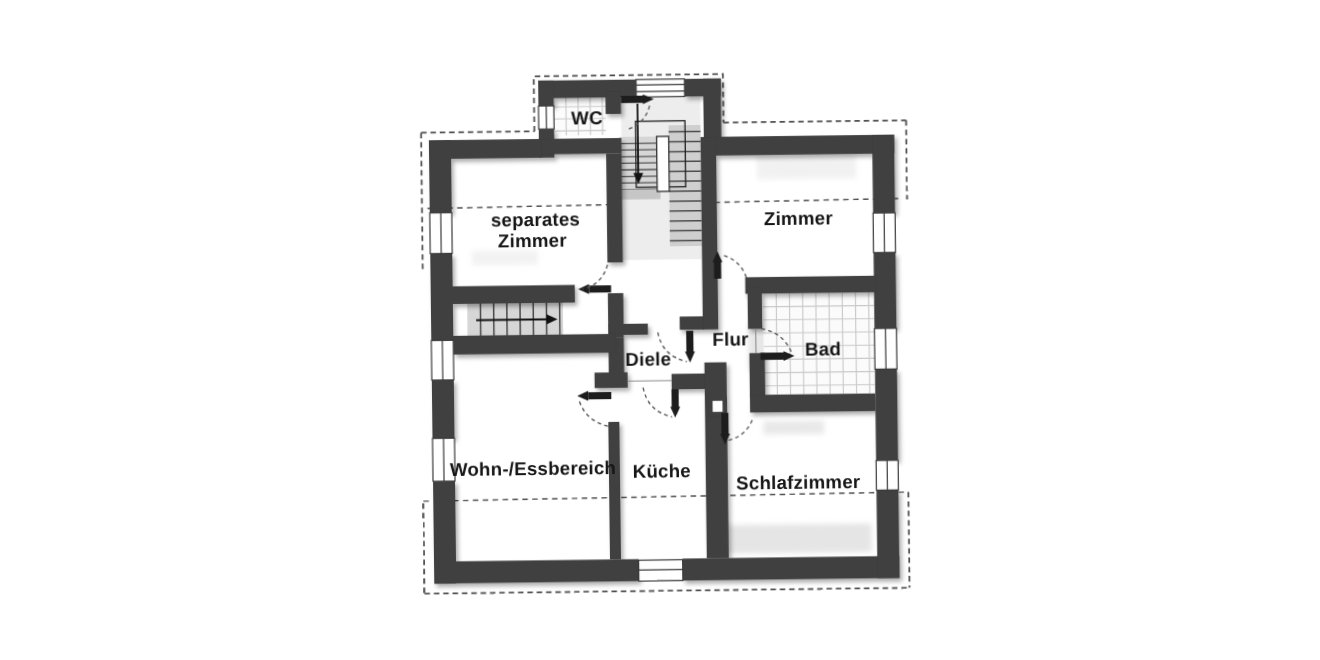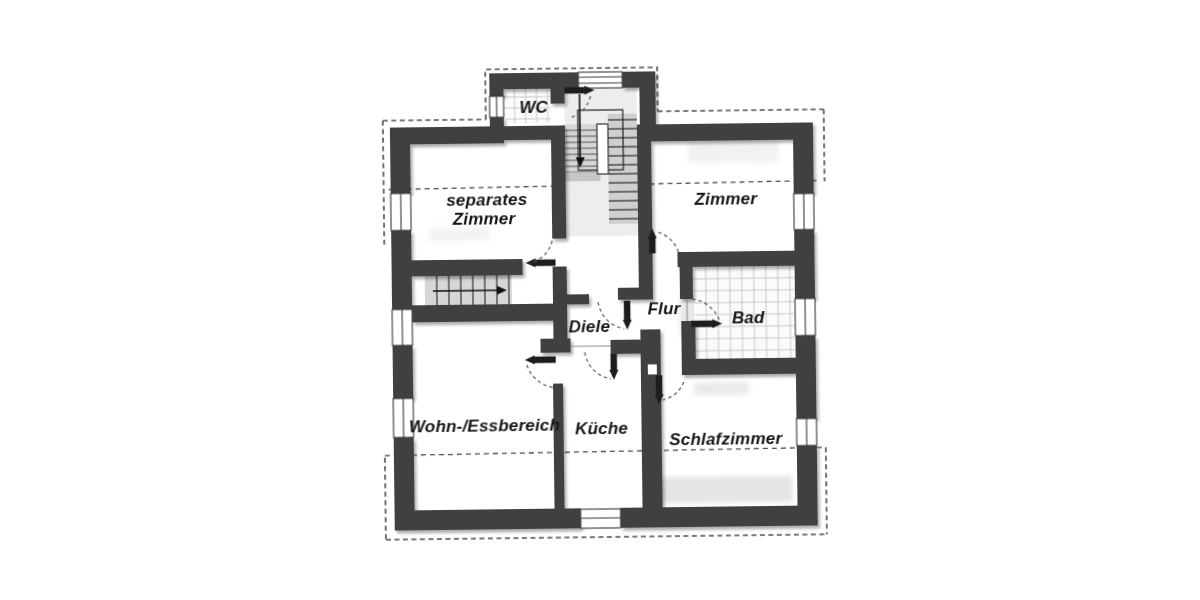--- a/index.html
+++ b/index.html
@@ -1,16 +1,16 @@
 <!DOCTYPE html>
 <html><head>
 <meta charset="utf-8">
 <style>
   html,body{margin:0;padding:0;background:#ffffff;}
-  .stage{position:relative;width:1200px;height:600px;background:#ffffff;overflow:hidden;font-style:italic;}
+  .stage{position:relative;width:1200px;height:600px;background:#ffffff;overflow:hidden;}
   svg{display:block;}
   text{font-family:"Liberation Sans", sans-serif;font-weight:600;}
   .room-label{font-size:17px;letter-spacing:.2px;}
 </style>
 </head>
 <body>
 
 <div class="stage">
 <svg width="1200" height="600" viewBox="0 0 1200 600">
   <defs>

